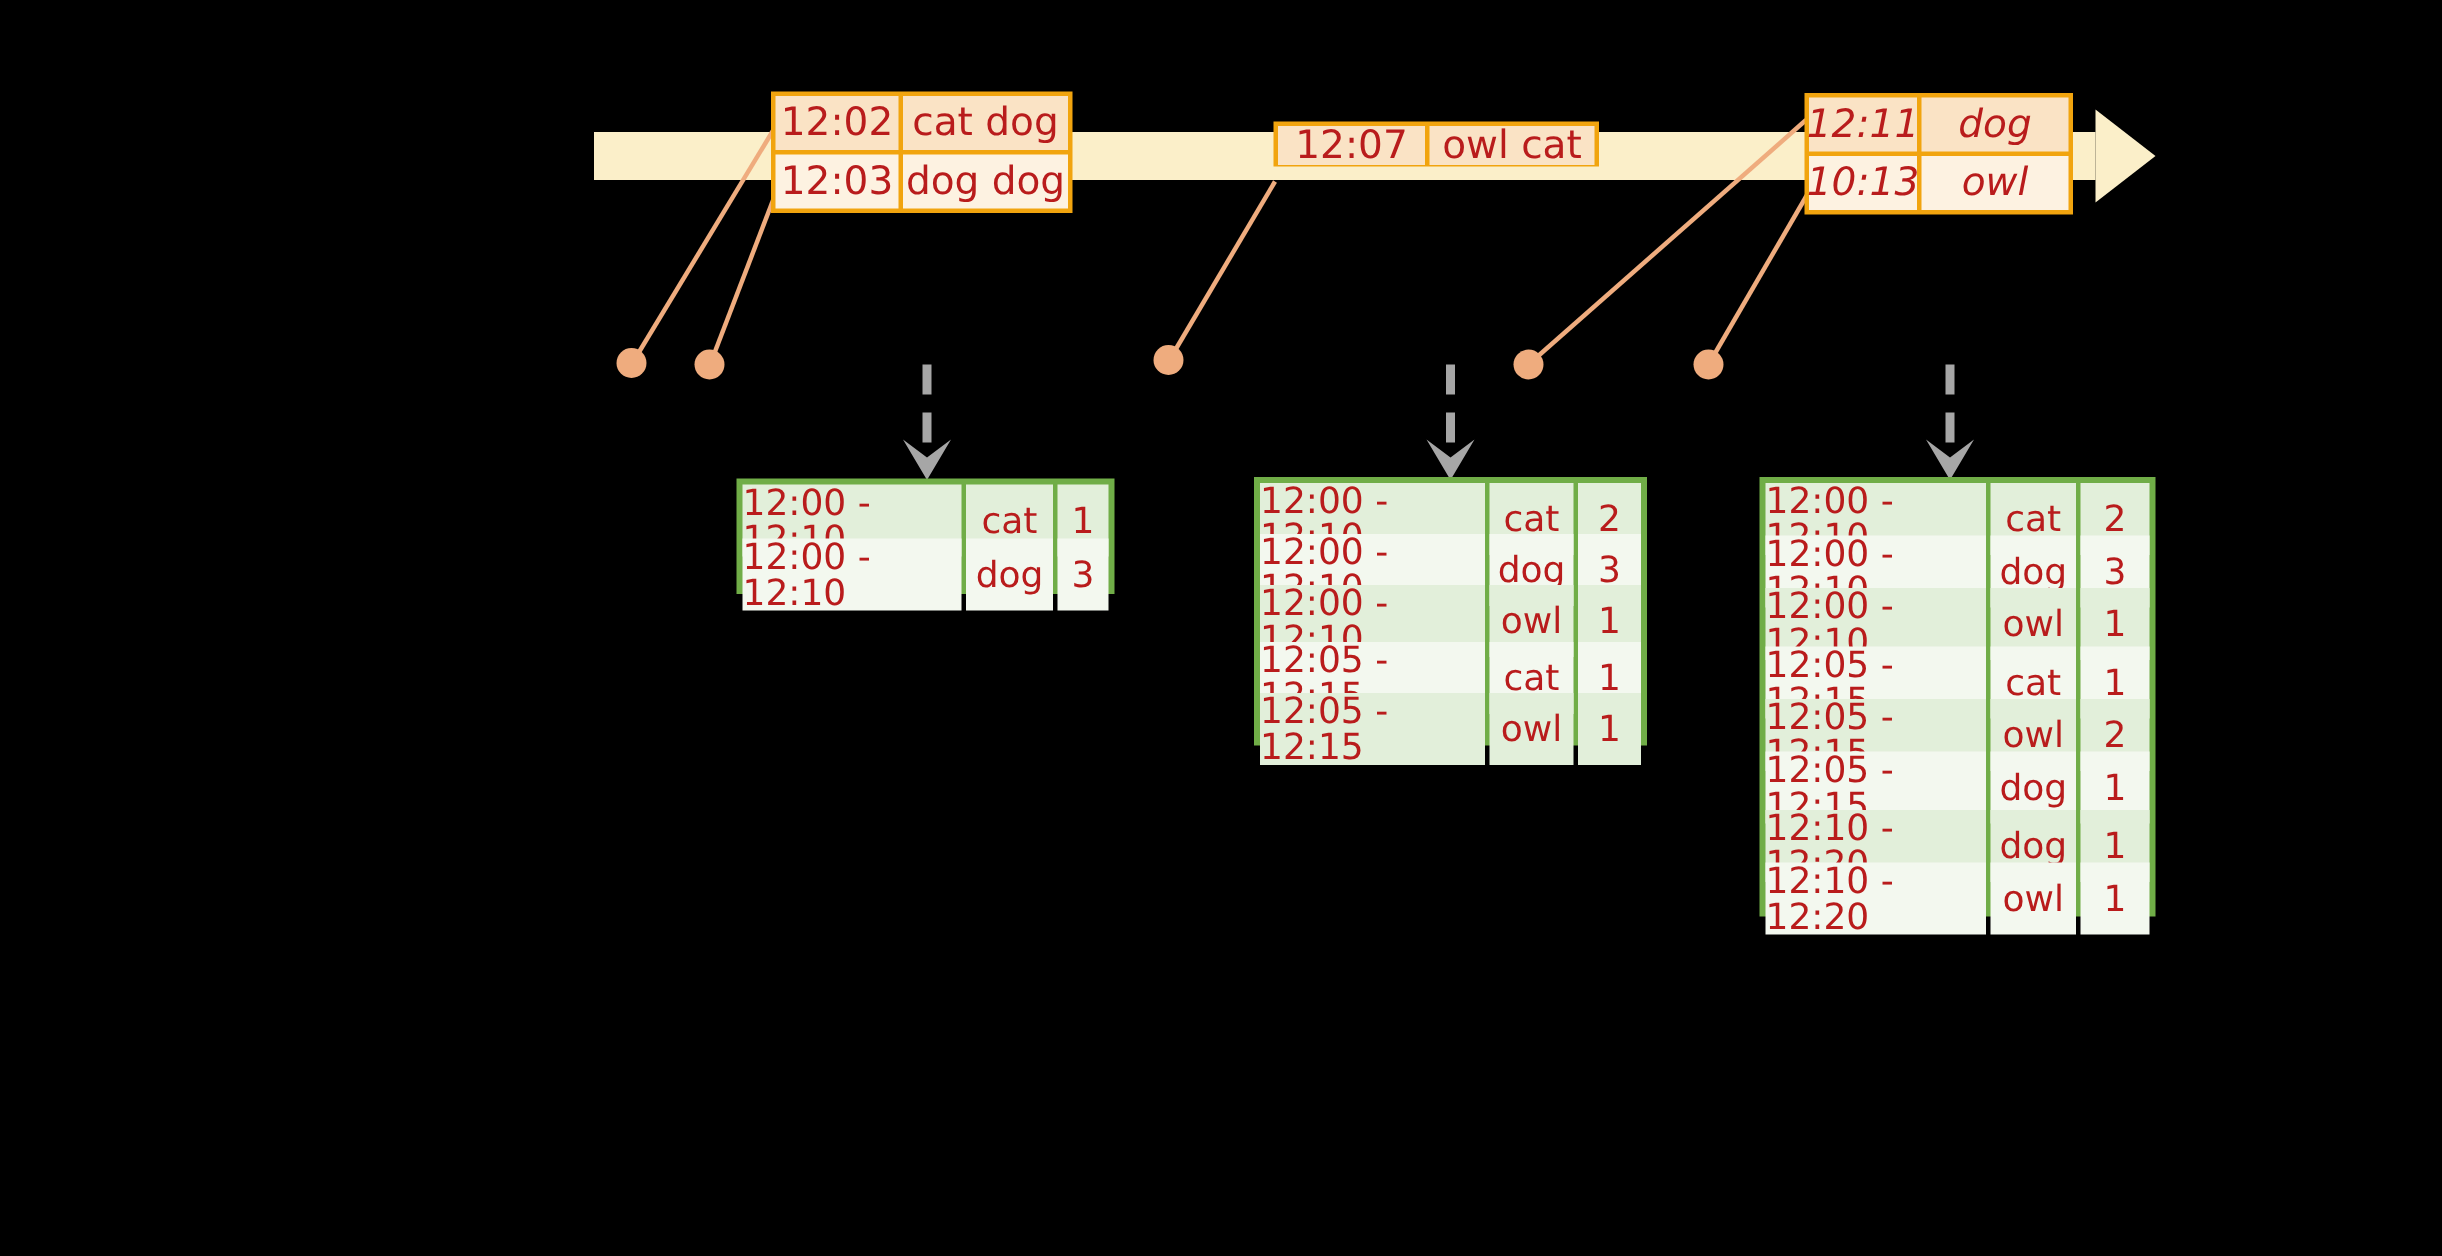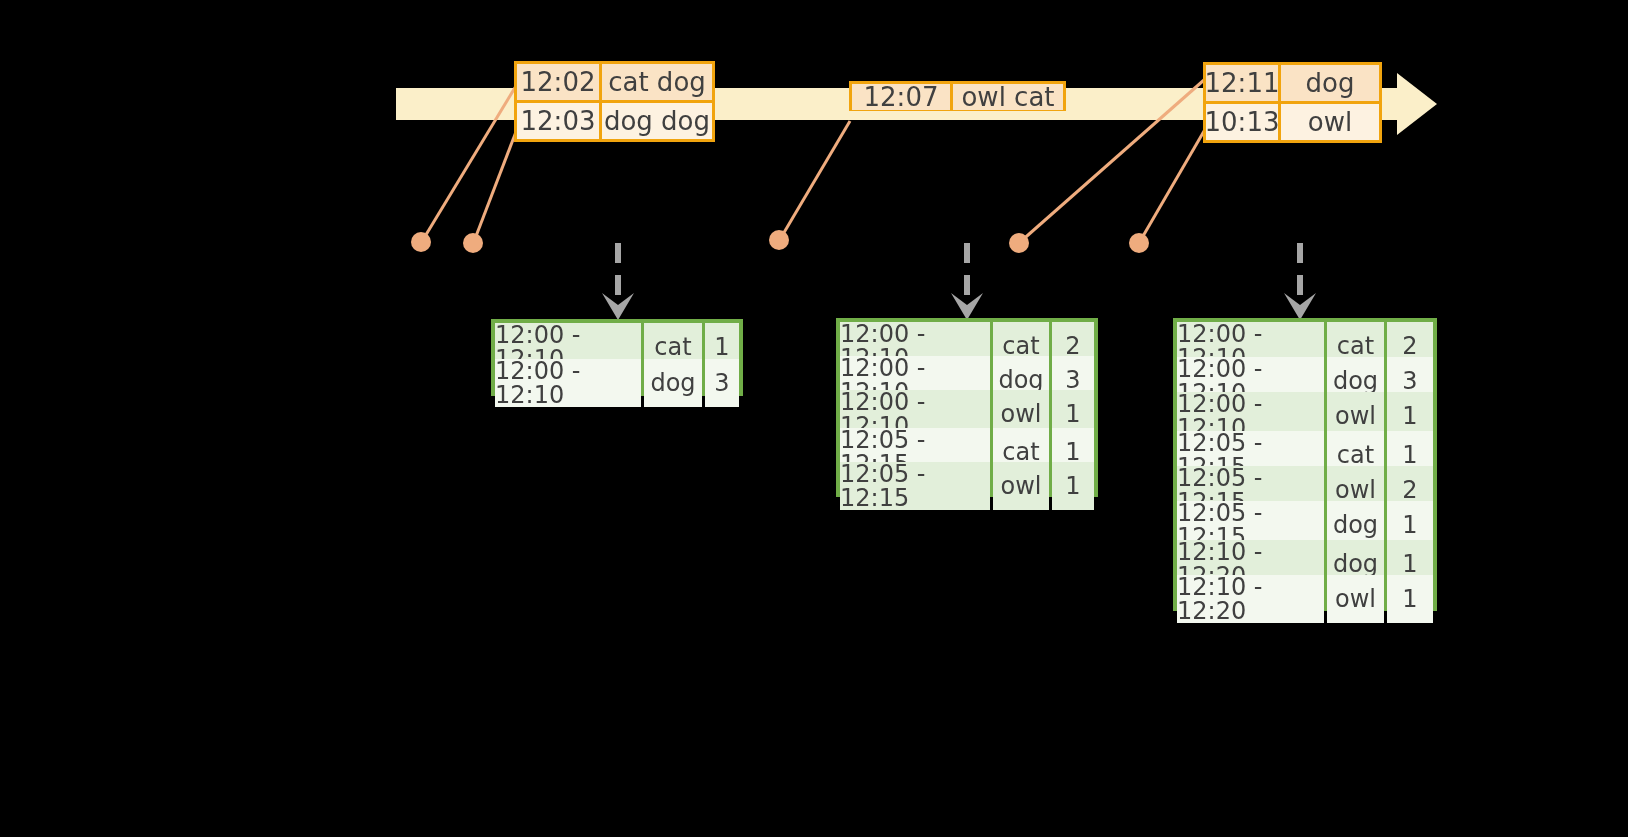--- a/index.html
+++ b/index.html
@@ -1,38 +1,38 @@
 <!DOCTYPE html>
 <html><head>
 <meta charset="utf-8">
 <style>
   html,body { margin:0; padding:0; background:#000; }
   .canvas {
     position:relative; width:1628px; height:837px;
     background:#000000; overflow:hidden;
     font-family:"DejaVu Sans", "Liberation Sans", sans-serif;
-    color:#404040;
+    color:#b91c1c;
   }
   .layer { position:absolute; left:0; top:0; }
 
   
   .otable {
     position:absolute; background:#F1A40E; padding:3px;
     display:flex; flex-direction:column; gap:3px;
   }
   .orow { display:grid; gap:3px; }
   .orow .cell {
     display:flex; align-items:center; justify-content:center;
     font-size:26px; line-height:1;
   }
   .otable .orow:nth-child(odd)  .cell { background:#FAE3C5; }
   .otable .orow:nth-child(even) .cell { background:#FDF2E1; }
   .cols-t1 { grid-template-columns:82px 110px; }
   .cols-t2 { grid-template-columns:98px 110px; }
-  .cols-t3 { grid-template-columns:72px 98px; }
+  .cols-t3 { grid-template-columns:72px 98px;font-style:italic; }
   .t1 .orow { height:36px; }
   .t2 .orow { height:24px; }
   .t3 .orow { height:36px; }
 
   
   .gtable {
     position:absolute; background:#70AD47; padding:4px;
     display:flex; flex-direction:column; gap:3px;
   }
   .grow { display:grid; gap:3px; }

